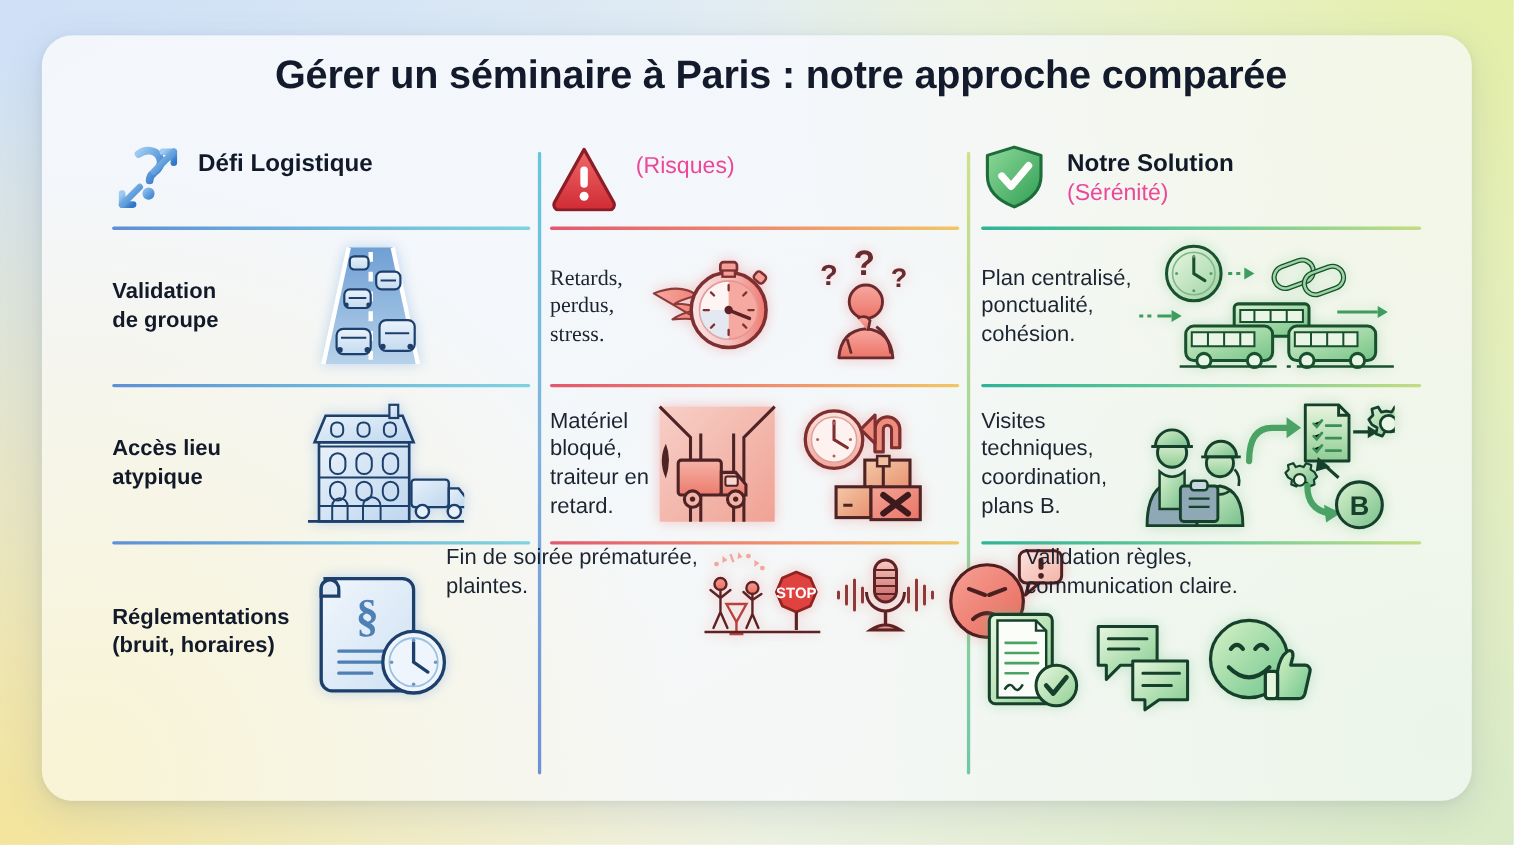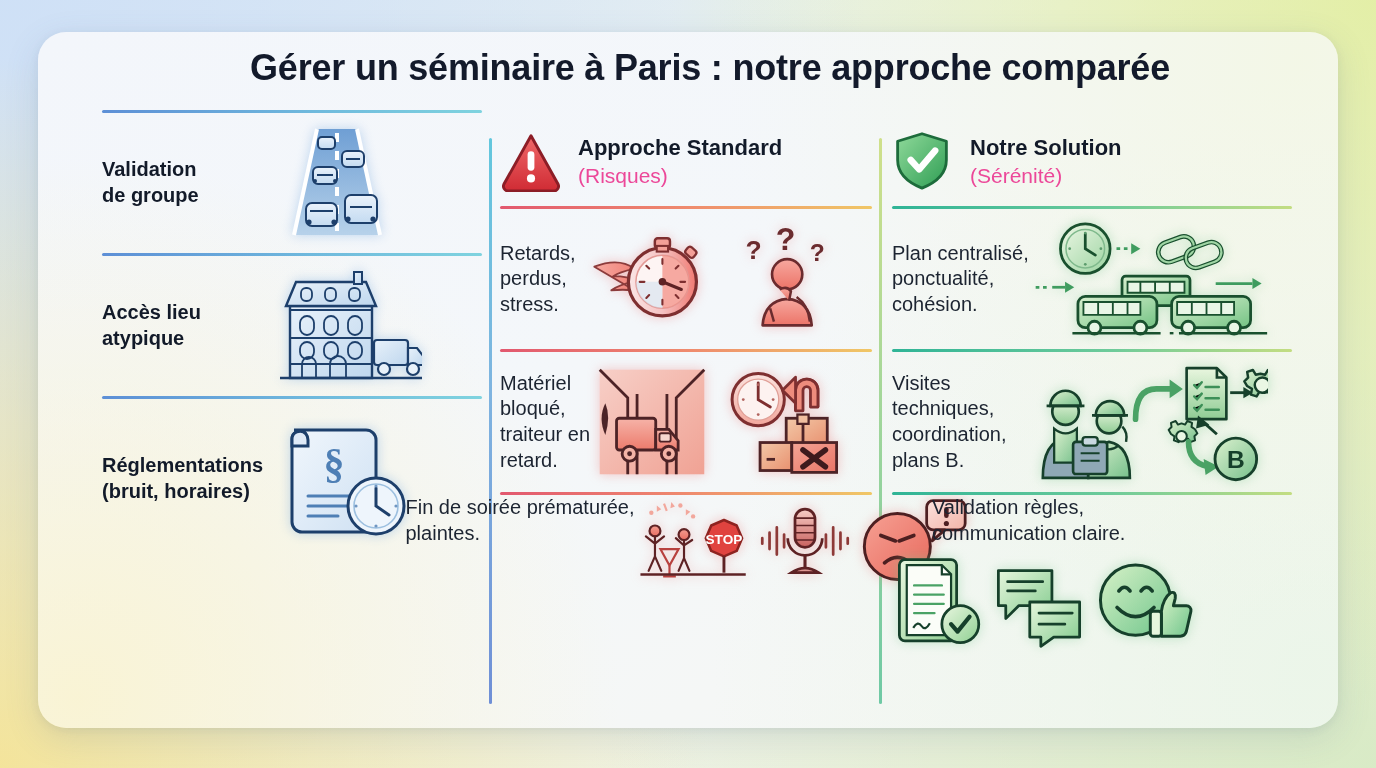--- a/index.html
+++ b/index.html
@@ -86,20 +86,41 @@
 
   <div class="title">Gérer un séminaire à Paris : notre approche comparée</div>
 
   <div class="vdiv one"></div>
   <div class="vdiv two"></div>
 
   <div class="cols">
 
     <div class="col c1">
 
+      <div class="chead">
+        <div class="hicon">
+          <svg viewBox="0 0 64 64" width="64" height="64">
+            <defs>
+              <linearGradient id="gqb" x1="0" y1="0" x2="1" y2="1">
+                <stop offset="0" stop-color="#9ecbf2"></stop>
+                  <stop offset="1" stop-color="#2f78c9"></stop>
+              </linearGradient>
+            </defs>
+            <path d="M24 10c6-5 16-4 19 3 3 6-1 11-5 14-3 2-4 4-4 7" stroke="url(#gqb)" stroke-width="7" fill="none" stroke-linecap="round"></path>
+            <circle cx="33" cy="46" r="5.5" fill="url(#gqb)"></circle>
+            <path d="M46 8h10v10" stroke="url(#gqb)" stroke-width="6" fill="none" stroke-linecap="round" stroke-linejoin="round"></path>
+            <path d="M56 8 38 26" stroke="url(#gqb)" stroke-width="6" fill="none" stroke-linecap="round"></path>
+            <path d="M19 56H9V46" stroke="url(#gqb)" stroke-width="6" fill="none" stroke-linecap="round" stroke-linejoin="round"></path>
+            <path d="M9 56l16-16" stroke="url(#gqb)" stroke-width="6" fill="none" stroke-linecap="round"></path>
+          </svg>
+        </div>
+        <div class="htxt">
+          <div class="hmain">Défi Logistique</div>
+        </div>
+      </div>
 
       <div class="hr b1"></div>
 
       <div class="row">
         <div class="lbl" style="white-space:pre-line">Validation
 de groupe</div>
         <div class="art glow-b">
           <svg viewBox="0 0 130 120" width="130" height="120">
             <defs>
               <linearGradient id="road" x1="0" y1="0" x2="0" y2="1">
@@ -221,29 +242,28 @@
                 <stop offset="0" stop-color="#f06a6a"></stop>
                   <stop offset="1" stop-color="#d02b34"></stop>
               </linearGradient>
             </defs>
             <path d="M32 6 L60 56 a5 5 0 0 1-4 7 H8 a5 5 0 0 1-4-7 Z" fill="url(#warn)" stroke="#8c1d26" stroke-width="3" stroke-linejoin="round"></path>
             <rect x="28.5" y="22" width="7" height="20" rx="3.5" fill="#fff"></rect>
             <circle cx="32" cy="50" r="4.2" fill="#fff"></circle>
           </svg>
         </div>
         <div class="htxt">
-          <div class="hmain">Approche Standard</div>
           <div class="hsub">(Risques)</div>
         </div>
       </div>
 
       <div class="hr b2"></div>
 
       <div class="row">
-        <div class="lbl" style="white-space:pre-line; width:90px; flex:0 0 90px;">Retards,
+        <div class="lbl" style="white-space:pre-line; width:90px; flex:0 0 90px;font-family:Liberation Serif, serif;">Retards,
 perdus,
 stress.</div>
         <div class="art glow-r">
           <svg viewBox="0 0 130 110" width="124" height="104">
             <defs>
               <linearGradient id="sw" x1="0" y1="0" x2="1" y2="0">
                 <stop offset="0" stop-color="#fbe6e6"></stop>
                   <stop offset="0.5" stop-color="#f5c2c2"></stop>
                   <stop offset="1" stop-color="#f07a72"></stop>
               </linearGradient>

